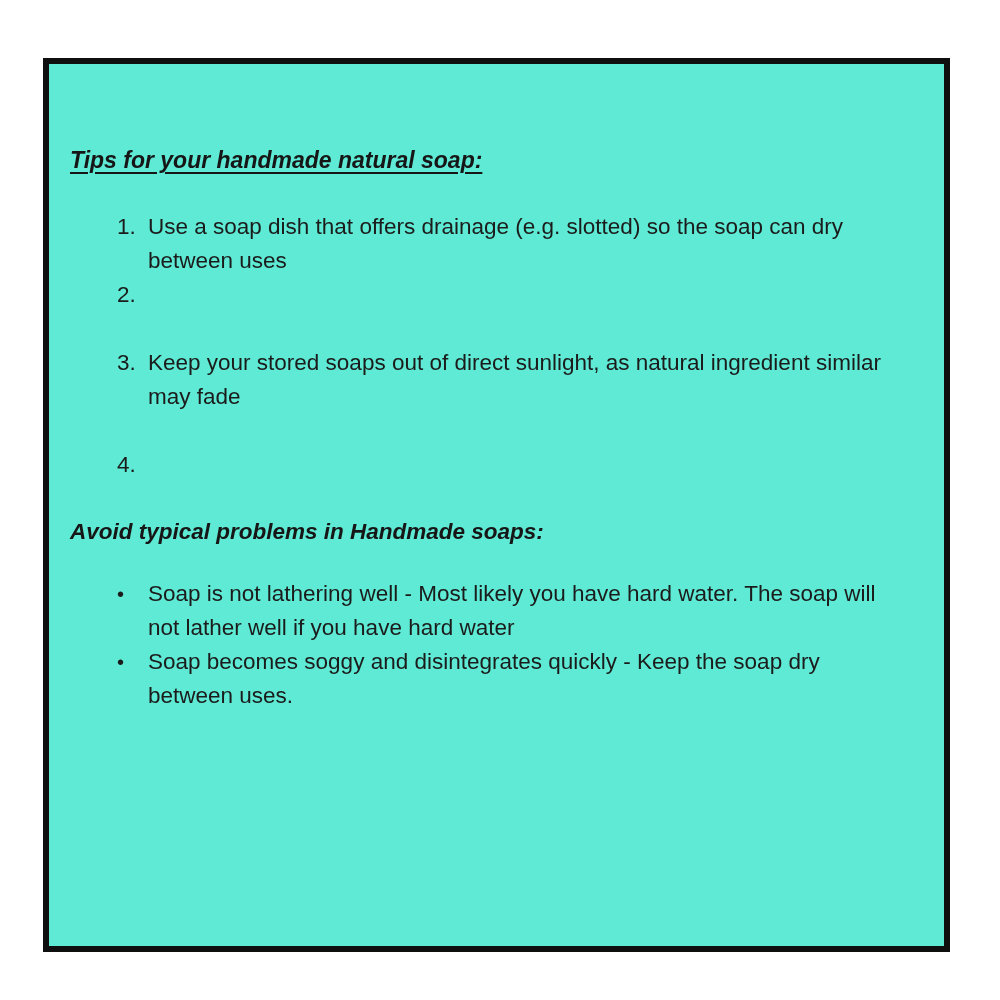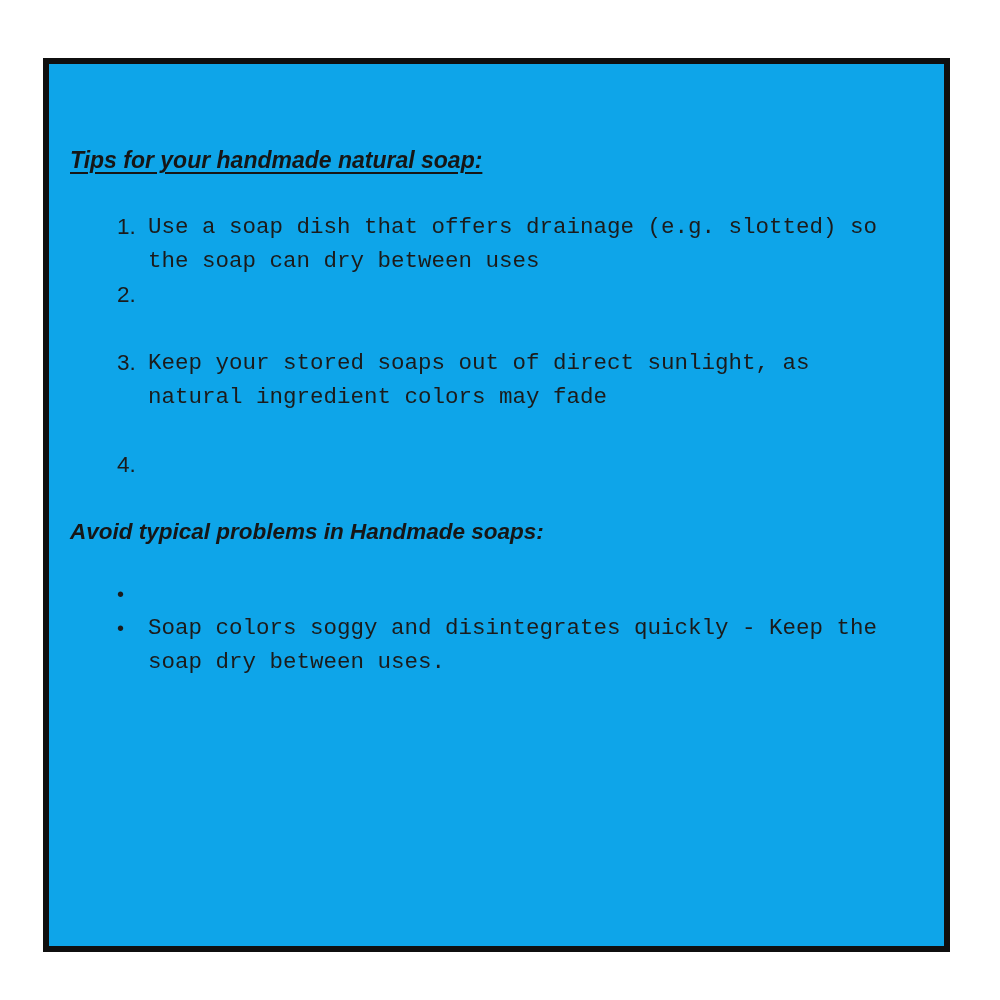--- a/index.html
+++ b/index.html
@@ -19,21 +19,21 @@
     background: #ffffff;
   }
   .frame {
     position: absolute;
     left: 43px;
     top: 58px;
     width: 907px;
     height: 894px;
     box-sizing: border-box;
     border: 6px solid #0f0f0f;
-    background: #0ea5e9;
+    background: #5eead4;
     overflow: hidden;
   }
   .title {
     margin: 82px 0 0 21px;
     font-size: 23px;
     line-height: 28px;
     font-weight: bold;
     font-style: italic;
     text-decoration: underline;
     text-underline-offset: 4px;
@@ -67,54 +67,54 @@
   .marker {
     flex: 0 0 31px;
     font-size: 22.5px;
     line-height: 34px;
   }
   .marker.bullet {
     font-size: 20px;
   }
   .item-text {
     max-width: 733px;
-    font-family: Liberation Mono, monospace;
   }
 </style>
 </head>
 <body>
 
 <div class="page">
   <div class="frame">
 
     <h1 class="title">Tips for your handmade natural soap:</h1>
 
     <div class="list tips">
       <div class="list-row">
         <span class="marker num">1.</span>
         <span class="item-text">Use a soap dish that offers drainage (e.g. slotted) so the soap can dry between uses</span>
       </div>
       <div class="list-row">
         <span class="marker num">2.</span>
       </div>
       <div class="list-row gap-before">
         <span class="marker num">3.</span>
-        <span class="item-text">Keep your stored soaps out of direct sunlight, as natural ingredient colors may fade</span>
+        <span class="item-text">Keep your stored soaps out of direct sunlight, as natural ingredient similar may fade</span>
       </div>
       <div class="list-row gap-before">
         <span class="marker num">4.</span>
       </div>
     </div>
 
     <h2 class="subtitle">Avoid typical problems in Handmade soaps:</h2>
 
     <div class="list problems">
       <div class="list-row">
         <span class="marker bullet">•</span>
+        <span class="item-text">Soap is not lathering well - Most likely you have hard water. The soap will not lather well if you have hard water</span>
       </div>
       <div class="list-row">
         <span class="marker bullet">•</span>
-        <span class="item-text">Soap colors soggy and disintegrates quickly - Keep the soap dry between uses.</span>
+        <span class="item-text">Soap becomes soggy and disintegrates quickly - Keep the soap dry between uses.</span>
       </div>
     </div>
 
   </div>
 </div>
 
 </body></html>

